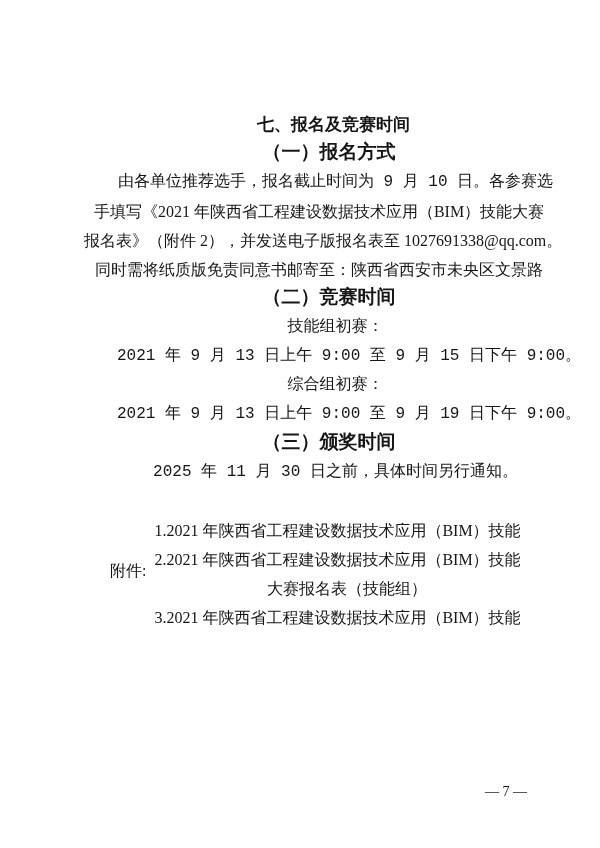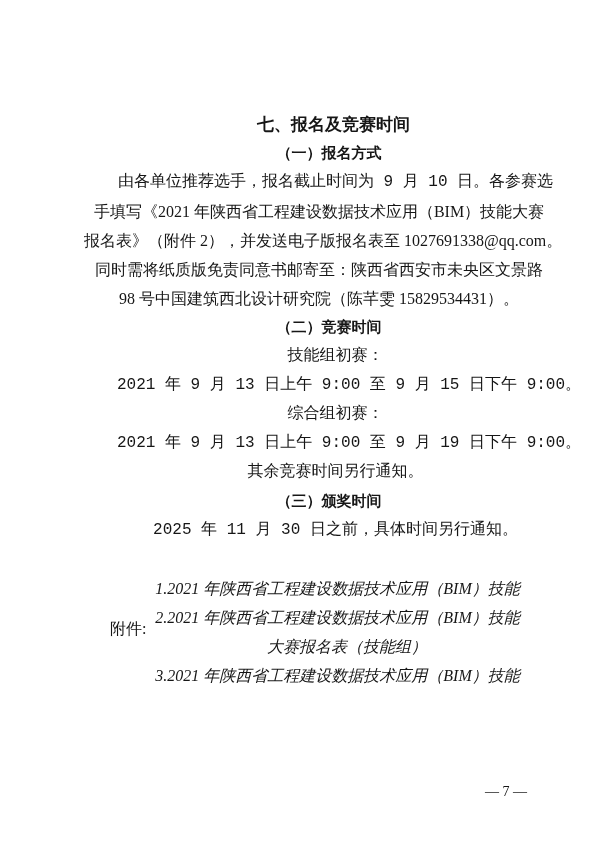--- a/index.html
+++ b/index.html
@@ -36,38 +36,38 @@
     padding-left: 29px;
     font-size: 17px;
     font-weight: bold;
     font-family: "Liberation Sans", "DejaVu Sans", sans-serif;
     white-space: pre;
   }
   .h2 {
     height: 29px;
     line-height: 29px;
     padding-left: 20px;
-    font-size: 15px;
+    font-size: 19px;
     font-weight: bold;
-    font-family: Liberation Serif, serif;
+    font-family: Liberation Mono, monospace;
     white-space: pre;
   }
   .blank { height: 29px; }
   .attach { position: relative; }
   .attach-label {
     position: absolute;
     left: 26px;
     top: 0;
     height: 29px;
     line-height: 29px;
     font-size: 16px;
     white-space: pre;
     margin-top: 40px;
   }
-  .attach-items { margin-left: 37px; font-style: italic; }
+  .attach-items { margin-left: 37px; }
   .cont { padding-left: 19px; }
   .pagenum {
     position: absolute;
     top: 783px;
     right: 73px;
     height: 18px;
     line-height: 18px;
     font-size: 14px;
     font-family: "Liberation Serif", "DejaVu Serif", serif;
     color: #161616;
@@ -80,28 +80,26 @@
 <div class="page">
   <div class="doc">
 
     <div class="h1">七、报名及竞赛时间</div>
 
     <div class="h2">（一）报名方式</div>
     <div class="line ind">由各单位推荐选手，报名截止时间为 9 月 10 日。各参赛选</div>
     <div class="line">手填写《2021 年陕西省工程建设数据技术应用（BIM）技能大赛</div>
     <div class="line">报名表》（附件 2），并发送电子版报名表至 1027691338@qq.com。</div>
     <div class="line">同时需将纸质版免责同意书邮寄至：陕西省西安市未央区文景路</div>
-    <div class="line">98 号中国建筑西北设计研究院（陈芊雯 15829534431）。</div>
 
     <div class="h2">（二）竞赛时间</div>
     <div class="line ind">技能组初赛：</div>
     <div class="line ind">2021 年 9 月 13 日上午 9:00 至 9 月 15 日下午 9:00。</div>
     <div class="line ind">综合组初赛：</div>
     <div class="line ind">2021 年 9 月 13 日上午 9:00 至 9 月 19 日下午 9:00。</div>
-    <div class="line ind">其余竞赛时间另行通知。</div>
 
     <div class="h2">（三）颁奖时间</div>
     <div class="line ind">2025 年 11 月 30 日之前，具体时间另行通知。</div>
 
     <div class="blank"></div>
 
     <div class="attach">
       <span class="attach-label">附件:</span>
       <div class="attach-items">
         <div class="line">1.2021 年陕西省工程建设数据技术应用（BIM）技能</div>

